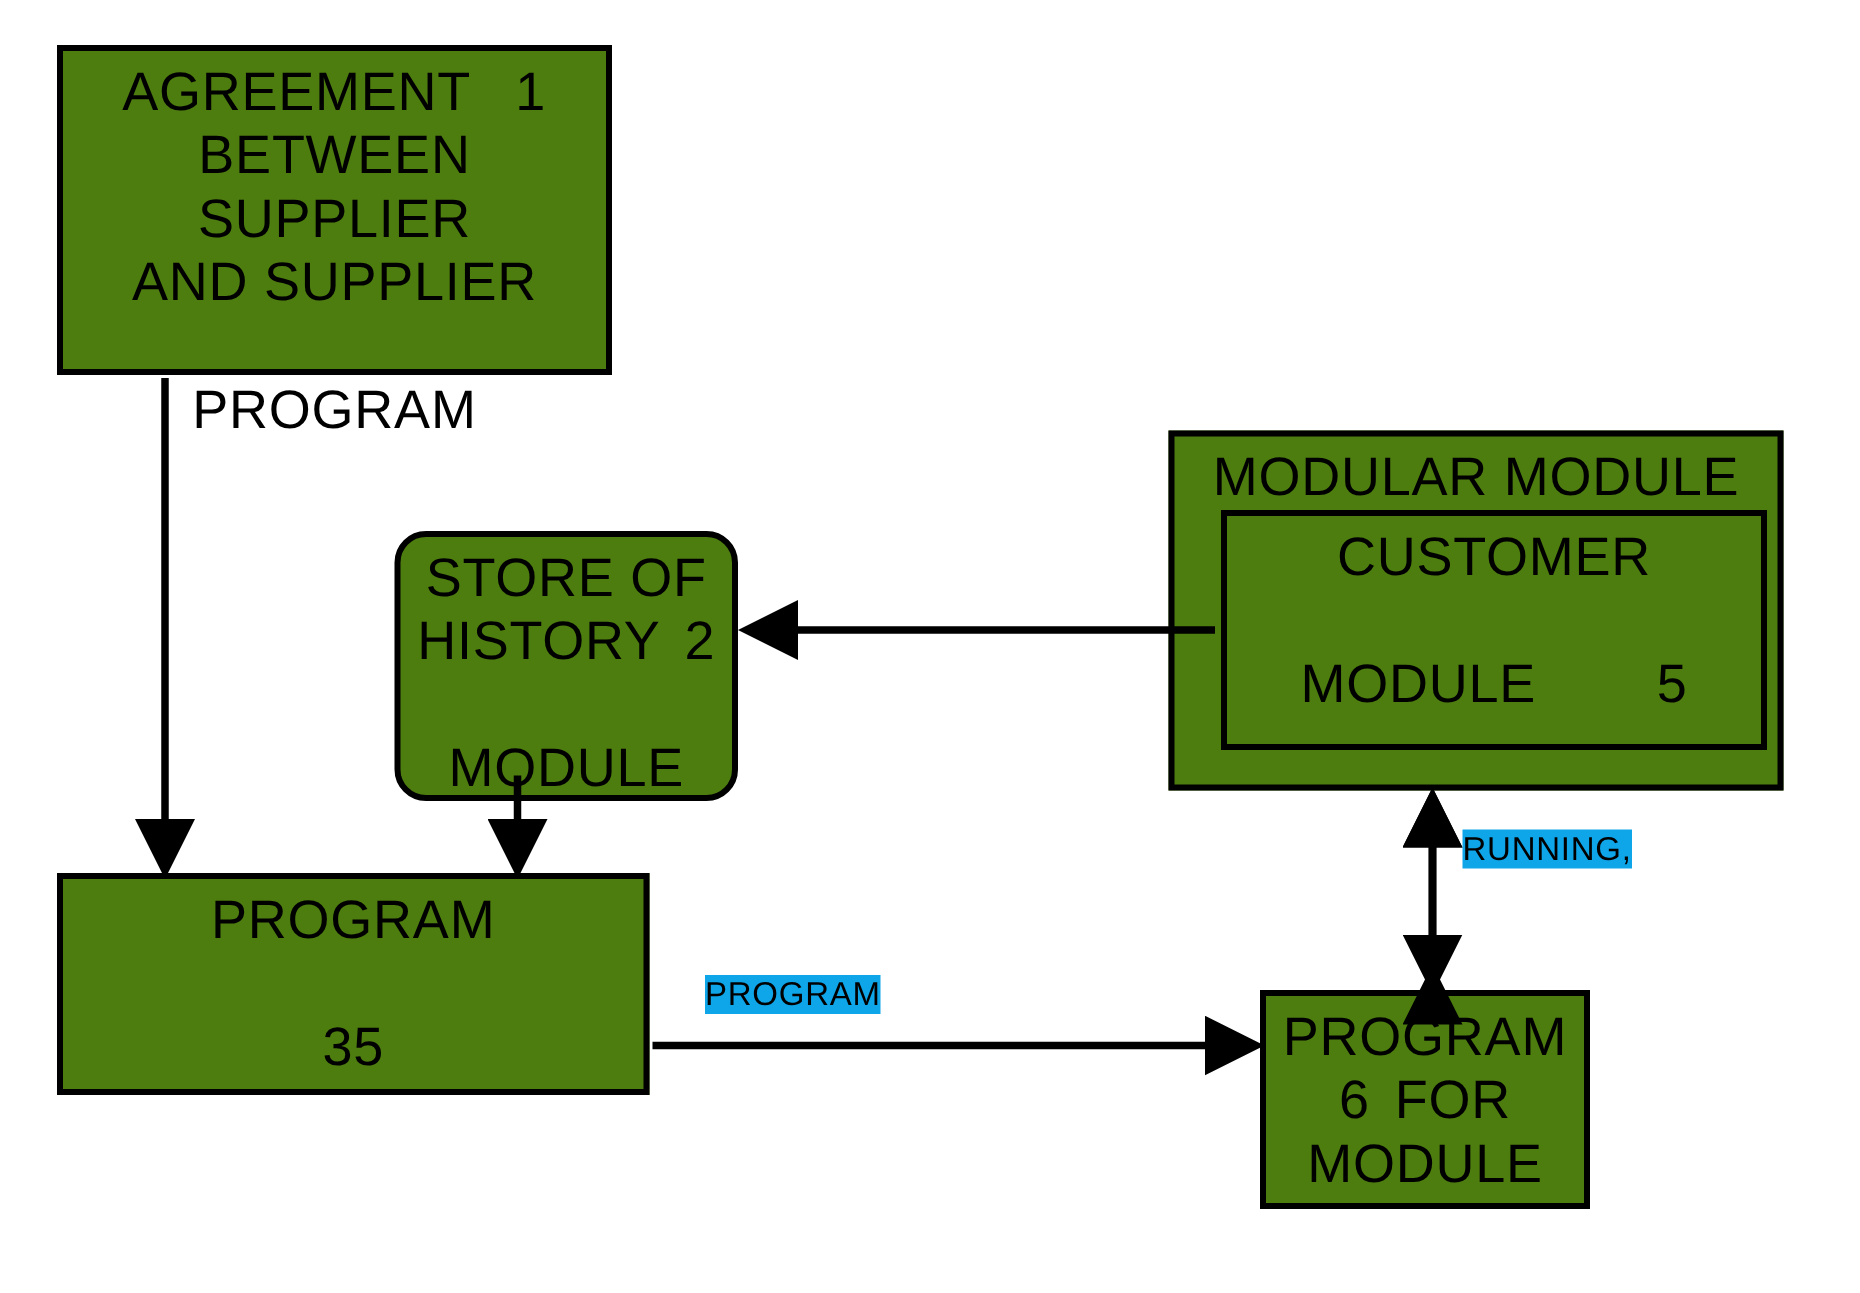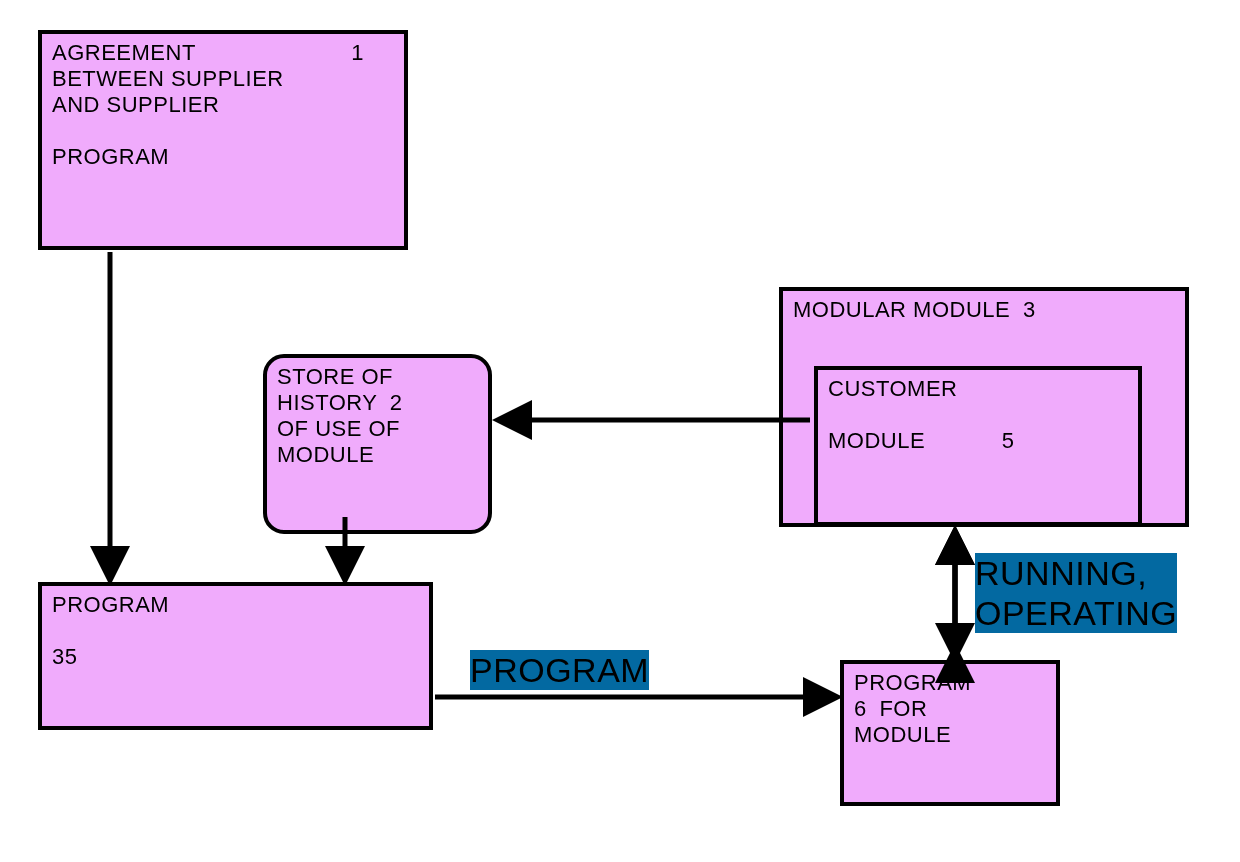--- a/index.html
+++ b/index.html
@@ -6,33 +6,34 @@
     margin: 0;
     padding: 0;
     width: 1240px;
     height: 862px;
     background: #fff;
     font-family: Arial, Helvetica, sans-serif;
   }
   .box {
     position: absolute;
     border: 4px solid #000;
-    background: #f0abfc;
+    background: #4d7c0f;
     padding: 6px 10px;
     box-sizing: border-box;
+    font-size: 36px;
+    line-height: 1.18;
+    letter-spacing: 0.5px;
+    text-align: center;
+  }
+  .label {
+    position: absolute;
     font-size: 22px;
     line-height: 1.18;
     letter-spacing: 0.5px;
-  }
-  .label {
-    position: absolute;
-    font-size: 34px;
-    line-height: 1.18;
-    letter-spacing: 0.5px;
-    background: #0369a1;
+    background: #0ea5e9;
   }
   svg {
     position: absolute;
     left: 0;
     top: 0;
     pointer-events: none;
   }
 </style>
 </head>
 <body>
@@ -43,30 +44,30 @@
   <span>BETWEEN SUPPLIER</span><br>
   <span>AND SUPPLIER</span><br>
   <br>
   <span>PROGRAM</span>
 </div>
 
 <div class="box" style="left:263px; top:354px; width:229px; height:180px;border-radius:21px;">
   <span>STORE OF</span><br>
   <span>HISTORY</span>
   <span style="margin-left:6px;">2</span><br>
-  <span>OF USE OF</span><br>
+  <br>
   <span>MODULE</span>
 </div>
 
 <div class="box" style="left:779px; top:287px; width:410px; height:240px;">
   <span>MODULAR MODULE</span>
   <span style="margin-left:6px;">3</span>
 </div>
 
-<div class="box" style="left:814px; top:340px; width:328px; height:160px;margin-top:26px;">
+<div class="box" style="left:814px; top:340px; width:364px; height:160px;">
   <span>CUSTOMER</span><br>
   <br>
   <span>MODULE</span>
   <span style="margin-left:70px;">5</span>
 </div>
 
 <div class="box" style="left:38px; top:582px; width:395px; height:148px;">
   <span>PROGRAM</span><br>
   <br>
   <span>35</span>
@@ -75,21 +76,20 @@
 <div class="box" style="left:840px; top:660px; width:220px; height:146px;">
   <span>PROGRAM</span><br>
   <span>6</span>
   <span style="margin-left:6px;">FOR</span><br>
   <span>MODULE</span>
 </div>
 
 <div class="label" style="left:470px; top:650px;">PROGRAM</div>
 <div class="label" style="left:975px; top:553px;">
   <span>RUNNING,</span><br>
-  <span>OPERATING</span>
 </div>
 
 <svg width="1240" height="862">
   <defs>
     <marker id="arrowhead" markerWidth="8" markerHeight="8" refX="6" refY="4" orient="auto">
       <path d="M0,0 L8,4 L0,8 Z" fill="#000"></path>
     </marker>
   </defs>
 
   <line x1="110" y1="252" x2="110" y2="576" stroke="#000" stroke-width="5" marker-end="url(#arrowhead)"></line>

